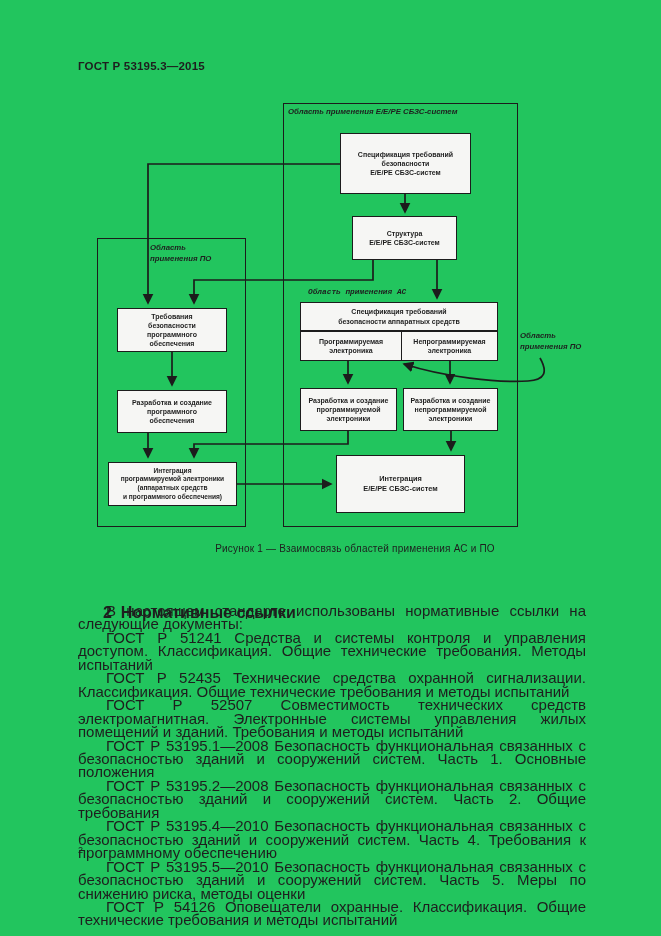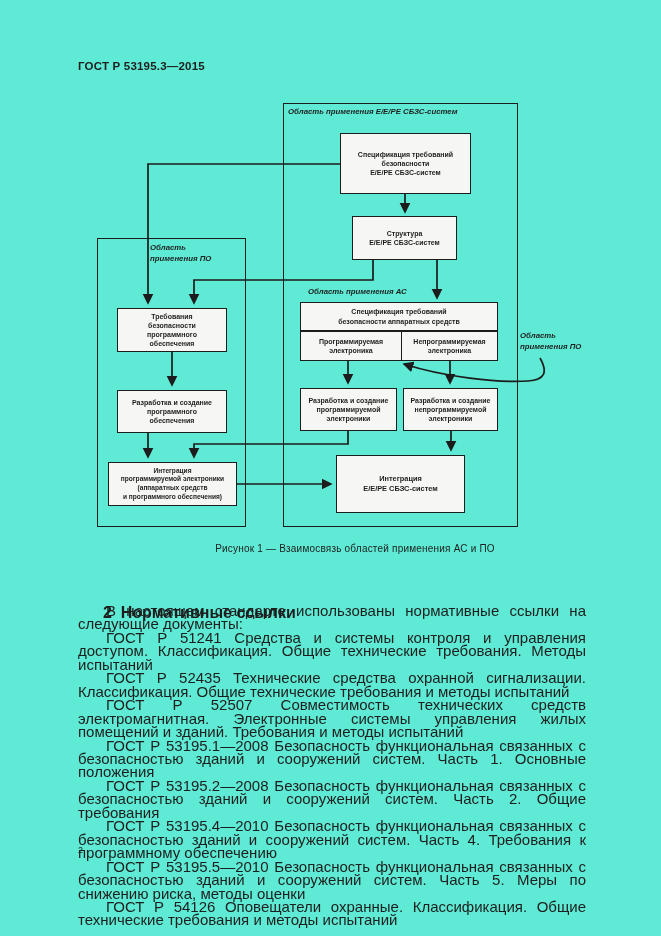--- a/index.html
+++ b/index.html
@@ -1,32 +1,32 @@
 <!DOCTYPE html>
 <html><head>
 <meta charset="utf-8">
 <style>
   html,body{margin:0;padding:0;background:#e8e8e6;}
   .page{
     position:relative;width:661px;height:936px;margin:0 auto;
-    background:#5eead4;color:#1e1e1e;
+    background:#22c55e;color:#1e1e1e;
     font-family:"Liberation Sans","DejaVu Sans",sans-serif;
     overflow:hidden;
   }
   .abs{position:absolute;}
   .doc-header{left:78px;top:60px;font-size:11.5px;font-weight:bold;letter-spacing:.2px;}
   
   .region{position:absolute;border:1.7px solid #1c1c1c;background:transparent;}
   .region-eepe{left:283px;top:103px;width:233px;height:422px;}
   .region-po{left:97px;top:238px;width:147px;height:287px;}
   .region-label{position:absolute;font-size:7.8px;font-weight:bold;font-style:italic;
     text-align:left;white-space:pre-line;line-height:1.35;}
   .lbl-eepe{left:288px;top:107px;width:223px;}
   .lbl-po-left{left:150px;top:243px;width:95px;}
-  .lbl-as{left:308px;top:287px;width:122px;}
+  .lbl-as{left:308px;top:287px;width:122px;font-family:Liberation Mono, monospace;}
   .lbl-po-side{left:520px;top:331px;width:112px;}
   .fbox{position:absolute;border:1.8px solid #1c1c1c;background:#f6f6f4;
     display:flex;flex-direction:column;align-items:center;justify-content:center;
     font-size:7px;font-weight:bold;text-align:center;line-height:1.32;box-sizing:border-box;}
   .fbox .pre{white-space:pre-line;}
   .it{}
   .b-spec-eepe{left:340px;top:133px;width:131px;height:61px;}
   .b-structure{left:352px;top:216px;width:105px;height:44px;}
   .b-spec-hw{left:300px;top:302px;width:198px;height:29px;}
   .b-prog{left:300px;top:331px;width:102px;height:30px;}

